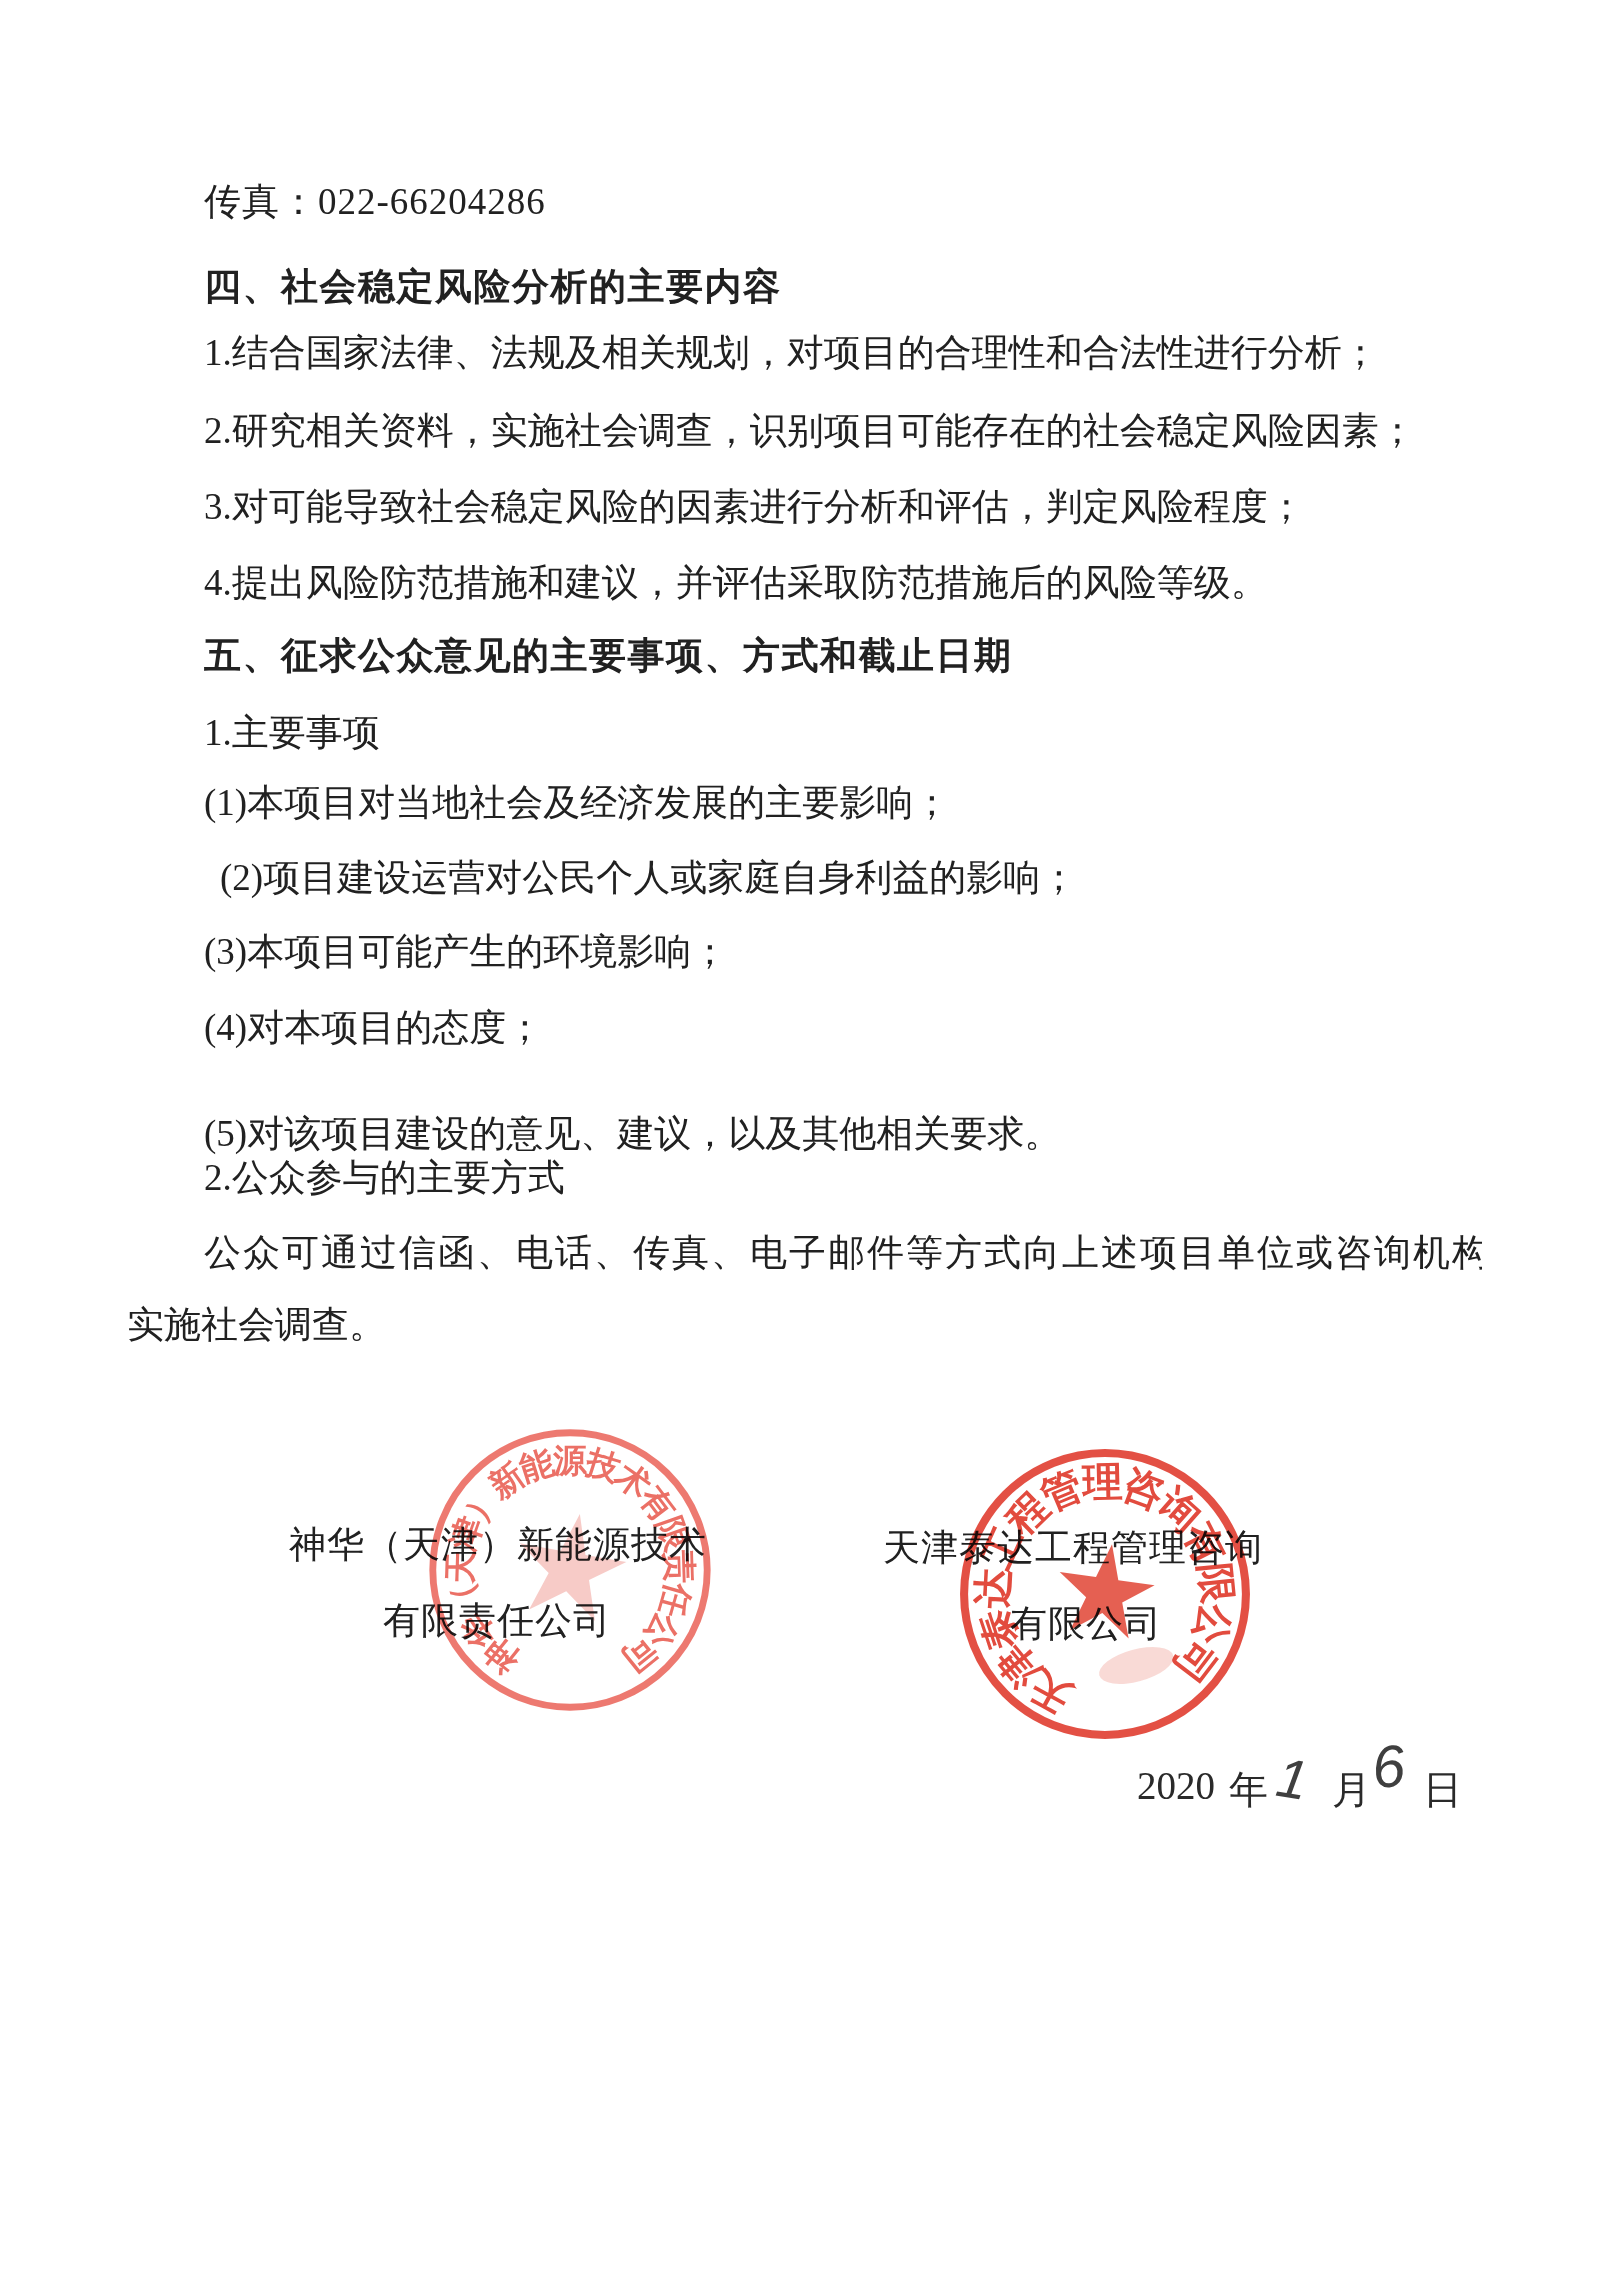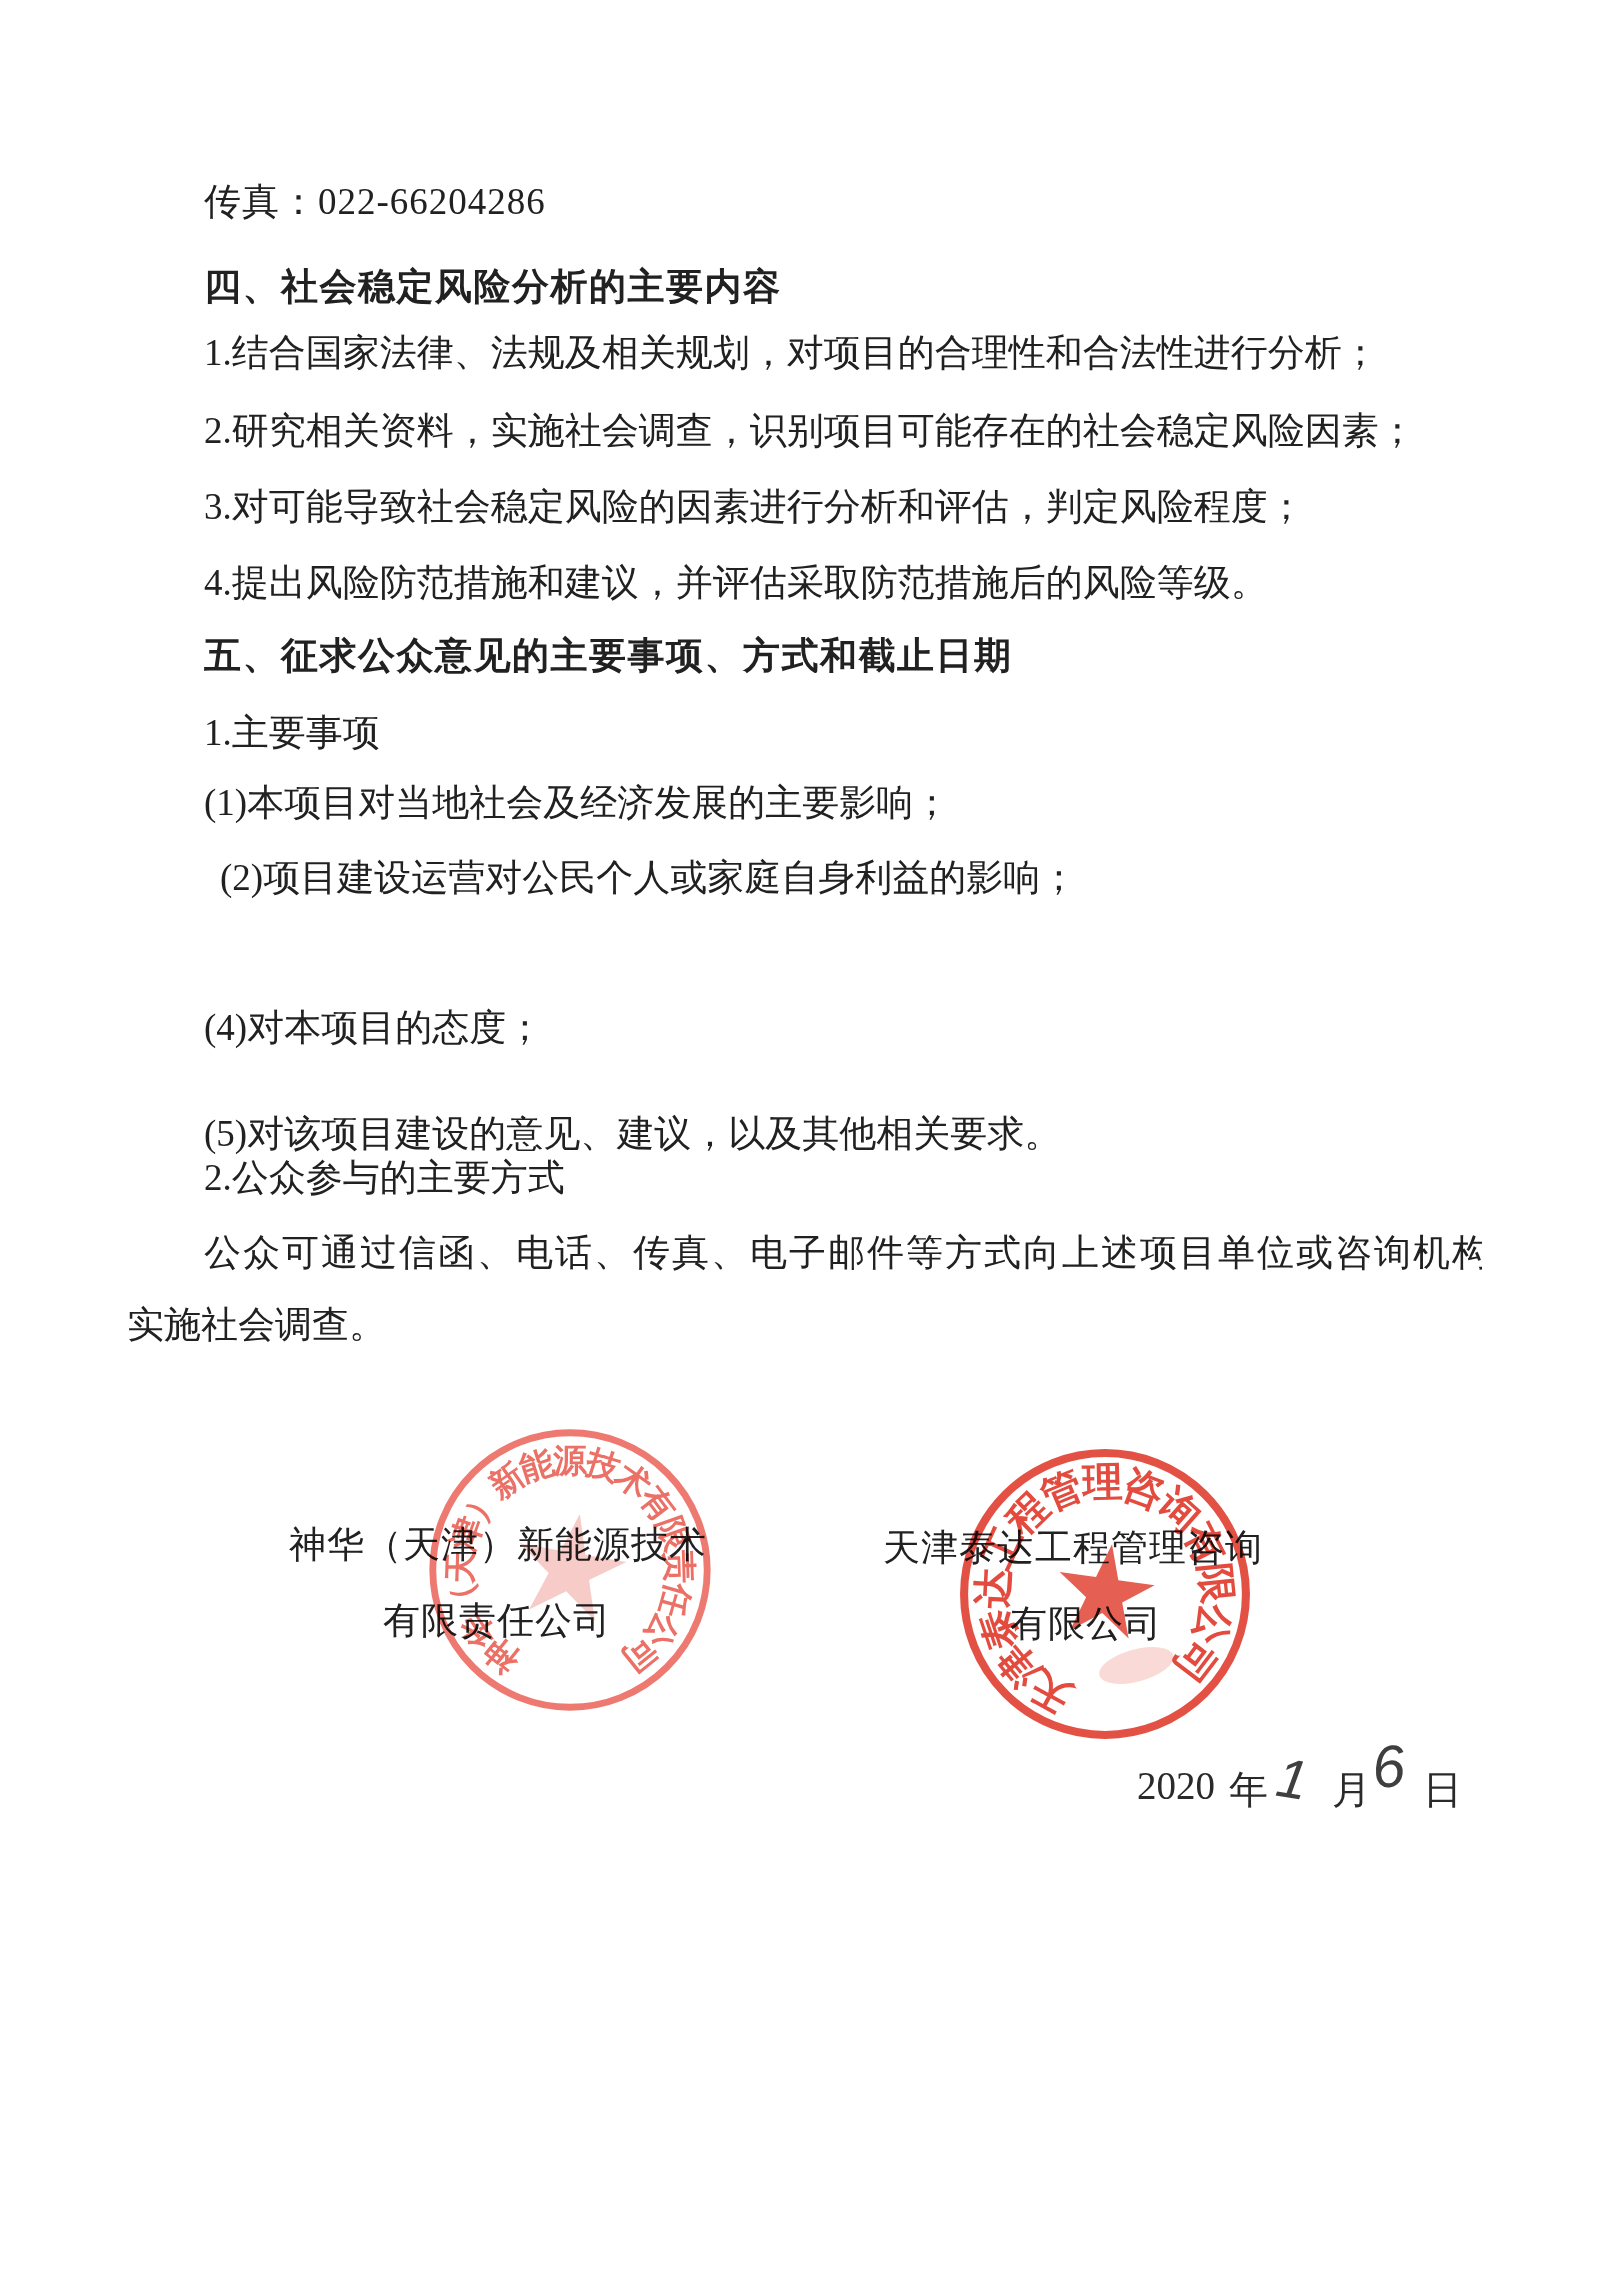--- a/index.html
+++ b/index.html
@@ -53,20 +53,21 @@
   <p class="line" style="left:204px;top:333px;">1.结合国家法律、法规及相关规划，对项目的合理性和合法性进行分析；</p>
   <p class="line" style="left:204px;top:411px;">2.研究相关资料，实施社会调查，识别项目可能存在的社会稳定风险因素；</p>
   <p class="line" style="left:204px;top:487px;">3.对可能导致社会稳定风险的因素进行分析和评估，判定风险程度；</p>
   <p class="line" style="left:204px;top:563px;">4.提出风险防范措施和建议，并评估采取防范措施后的风险等级。</p>
 
   <p class="line bold" style="left:204px;top:636px;">五、征求公众意见的主要事项、方式和截止日期</p>
 
   <p class="line" style="left:204px;top:713px;">1.主要事项</p>
   <p class="line" style="left:204px;top:783px;">(1)本项目对当地社会及经济发展的主要影响；</p>
   <p class="line" style="left:220px;top:858px;">(2)项目建设运营对公民个人或家庭自身利益的影响；</p>
+  <p class="line" style="left:204px;top:932px;">(3)本项目可能产生的环境影响；</p>
   <p class="line" style="left:204px;top:1008px;">(4)对本项目的态度；</p>
   <p class="line" style="left:204px;top:1083px;margin-top:31px;">(5)对该项目建设的意见、建议，以及其他相关要求。</p>
   <p class="line" style="left:204px;top:1158px;">2.公众参与的主要方式</p>
   <p class="line" style="left:204px;top:1233px;letter-spacing:2px;">公众可通过信函、电话、传真、电子邮件等方式向上述项目单位或咨询机构</p>
   <p class="line" style="left:127px;top:1305px;">实施社会调查。</p>
 
   <p class="line sig" style="left:289px;top:1525px;">神华（天津）新能源技术</p>
   <p class="line sig" style="left:383px;top:1601px;">有限责任公司</p>
 
   <p class="line sig" style="left:883px;top:1528px;">天津泰达工程管理咨询</p>

